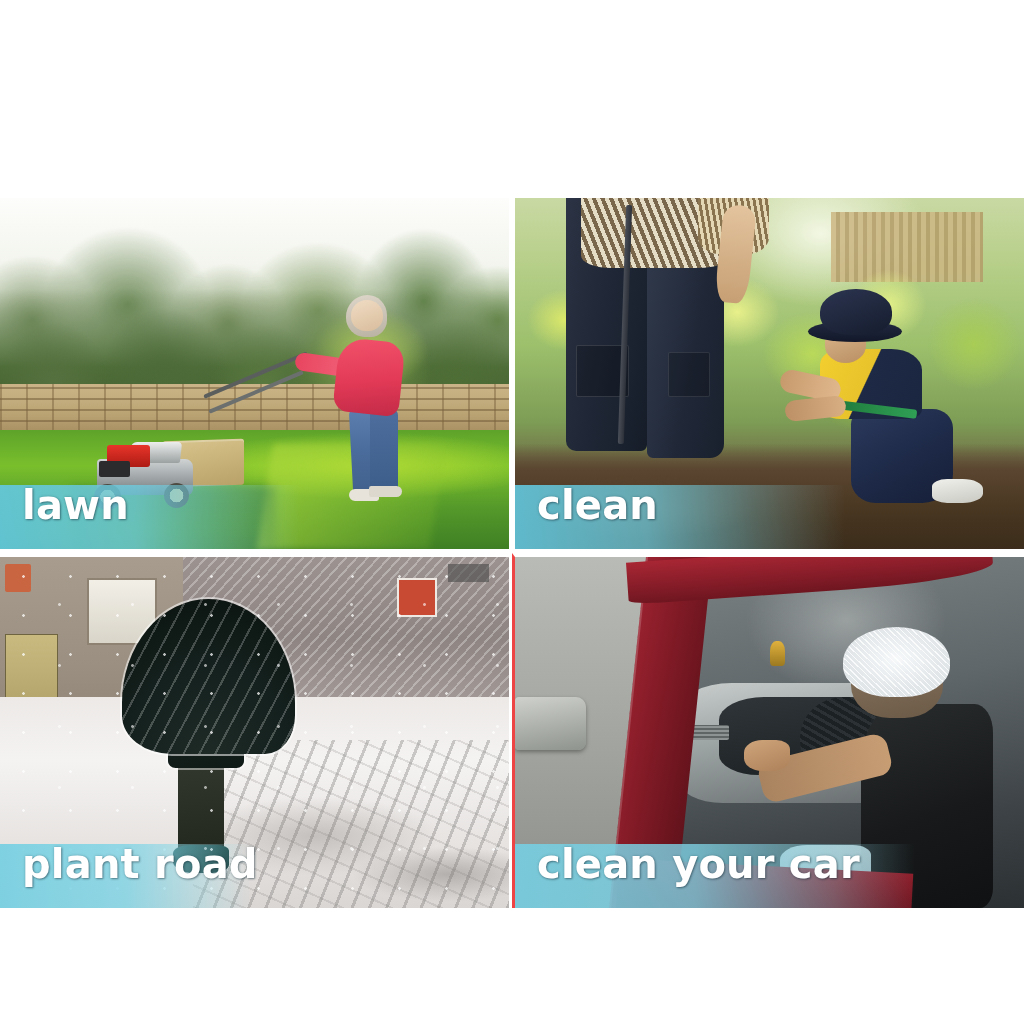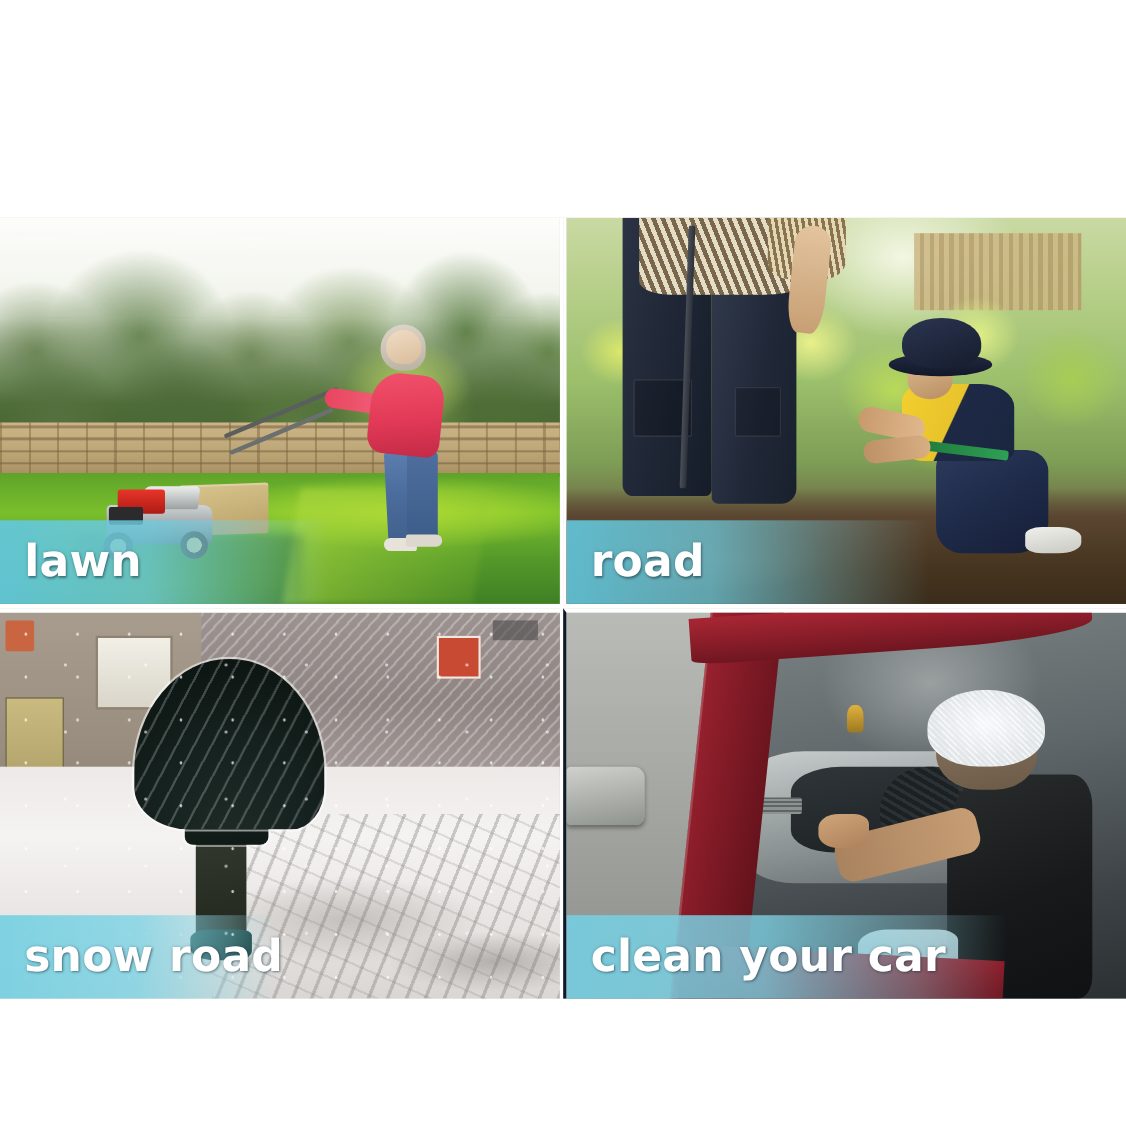--- a/index.html
+++ b/index.html
@@ -66,21 +66,21 @@
     background: #ffffff;
   }
   .panel {
     position: relative;
     overflow: hidden;
     background: #cfd6c8;
   }
   .panel.tl { border-right: 3px solid #fff; border-bottom: 4px solid #fff; }
   .panel.tr { border-left: 3px solid #fff;  border-bottom: 4px solid #fff; }
   .panel.bl { border-right: 3px solid #fff; border-top: 4px solid #fff; }
-  .panel.br { border-left: 3px solid #0f172a;  border-top: 4px solid #fff; }
+  .panel.br { border-left: 3px solid #ef4444;  border-top: 4px solid #fff; }
 
   .scene {
     position: absolute;
     inset: 0;
     overflow: hidden;
   }
 
   
   .sh { position: absolute; }
 
@@ -427,23 +427,22 @@
     position:absolute; left:52%; top:82%; width:18%; height:14%;
     background: linear-gradient(160deg,#cfe2e6,#9fbcc4); border-radius:30% 20% 40% 30%;
     opacity:.9;
   }
 
   
   .caption {
     position: absolute;
     left: 0;
     bottom: 0;
-    height: 76px;
+    height: 64px;
     display: flex;
-    align-items: center;
     padding-left: 22px;
     box-sizing: border-box;
     z-index: 6;
     pointer-events: auto;
   }
   .caption .band {
     position: absolute;
     left: 0; top: 0; bottom: 0;
     z-index: 0;
   }
@@ -535,21 +534,21 @@
         <div class="sh pl-child-shirt"></div>
         <div class="sh pl-child-stripe"></div>
         <div class="sh pl-child-arm"></div>
         <div class="sh pl-child-arm2"></div>
         <div class="sh pl-child-face"></div>
         <div class="sh pl-child-brim"></div>
         <div class="sh pl-child-hat"></div>
       </div>
       <div class="caption cap-plant">
         <div class="band"></div>
-        <span class="cap-text">road</span>
+        <span class="cap-text">clean</span>
       </div>
     </div>
 
     <div class="panel bl">
       <div class="scene">
         <div class="sn-bg"></div>
         <div class="sn-building-r"></div>
         <div class="sn-building-l"></div>
         <div class="sn-door"></div>
         <div class="sn-window"></div>
@@ -560,21 +559,21 @@
         <div class="sn-tracks"></div>
         <div class="sn-legs"></div>
         <div class="sn-boot"></div>
         <div class="sn-coat"></div>
         <div class="sn-umbrella"></div>
         <div class="sn-umb-rib"></div>
         <div class="sn-flakes"></div>
       </div>
       <div class="caption cap-snow">
         <div class="band"></div>
-        <span class="cap-text">snow road</span>
+        <span class="cap-text">plant road</span>
       </div>
     </div>
 
     <div class="panel br">
       <div class="scene">
         <div class="cc-bg"></div>
         <div class="cc-outside"></div>
         <div class="cc-mirror"></div>
         <div class="cc-interior"></div>
         <div class="cc-dash"></div>

